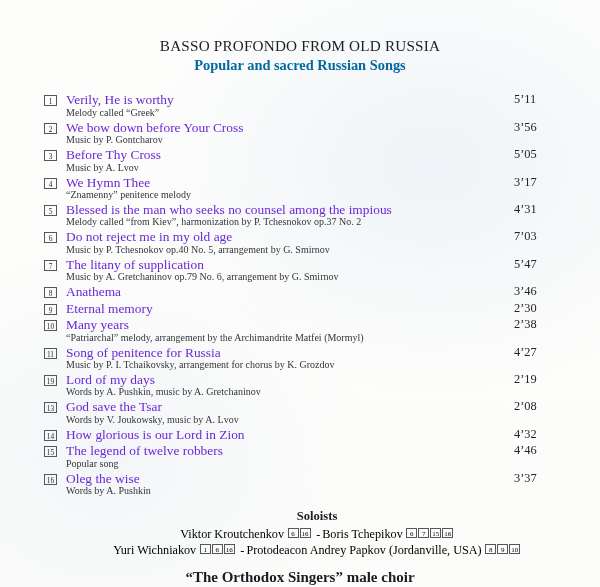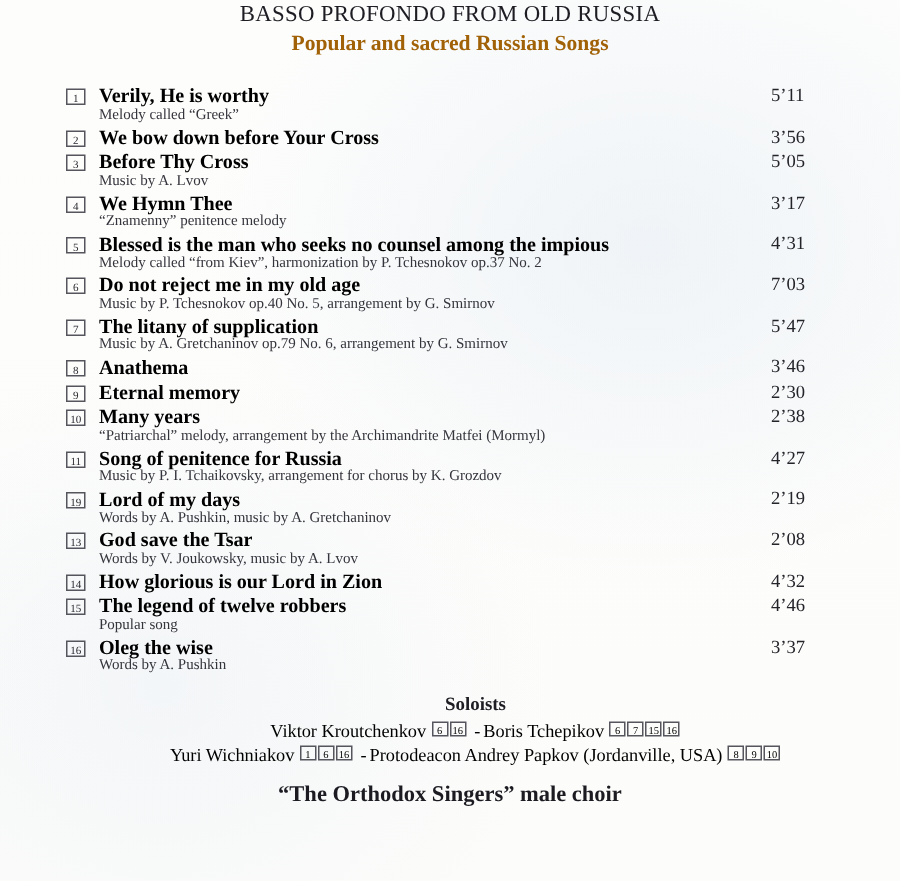--- a/index.html
+++ b/index.html
@@ -26,35 +26,36 @@
     pointer-events: none;
   }
   .page {
     position: relative;
     padding: 0;
   }
 
   
   .header {
     text-align: center;
+    padding-top: 36px;
   }
   .main-title {
     font-size: 15.2px;
     letter-spacing: 0.2px;
     font-weight: normal;
     margin: 0;
     line-height: 1.25;
     color: #1d1d23;
   }
   .subtitle {
     font-size: 14.4px;
     font-weight: bold;
     margin: 2px 0 0 0;
     line-height: 1.2;
-    color: #a16207;
+    color: #0369a1;
   }
 
   
   .tracklist {
     margin: 18px 0 0 0;
     padding: 0 52px 0 44px;
   }
   .track {
     position: relative;
     display: block;
@@ -76,23 +77,22 @@
     color: #2b2b31;
     margin-top: 3px;
     margin-right: 9px;
     box-sizing: border-box;
     font-family: "Liberation Serif", serif;
   }
   .ttitle {
     flex: 1 1 auto;
     font-size: 13.4px;
     line-height: 15px;
-    color: #000000;
+    color: #6d28d9;
     white-space: nowrap;
-    font-weight: bold;
   }
   .ttime {
     flex: 0 0 auto;
     font-size: 12.4px;
     line-height: 15px;
     color: #23232a;
     padding-left: 10px;
     min-width: 34px;
   }
   .tsub {
@@ -172,20 +172,21 @@
           <span class="ttime">5’11</span>
         </div>
         <div class="tsub">Melody called “Greek”</div>
       </div>
       <div class="track">
         <div class="track-head">
           <span class="tnum">2</span>
           <span class="ttitle">We bow down before Your Cross</span>
           <span class="ttime">3’56</span>
         </div>
+        <div class="tsub">Music by P. Gontcharov</div>
       </div>
       <div class="track">
         <div class="track-head">
           <span class="tnum">3</span>
           <span class="ttitle">Before Thy Cross</span>
           <span class="ttime">5’05</span>
         </div>
         <div class="tsub">Music by A. Lvov</div>
       </div>
       <div class="track">

